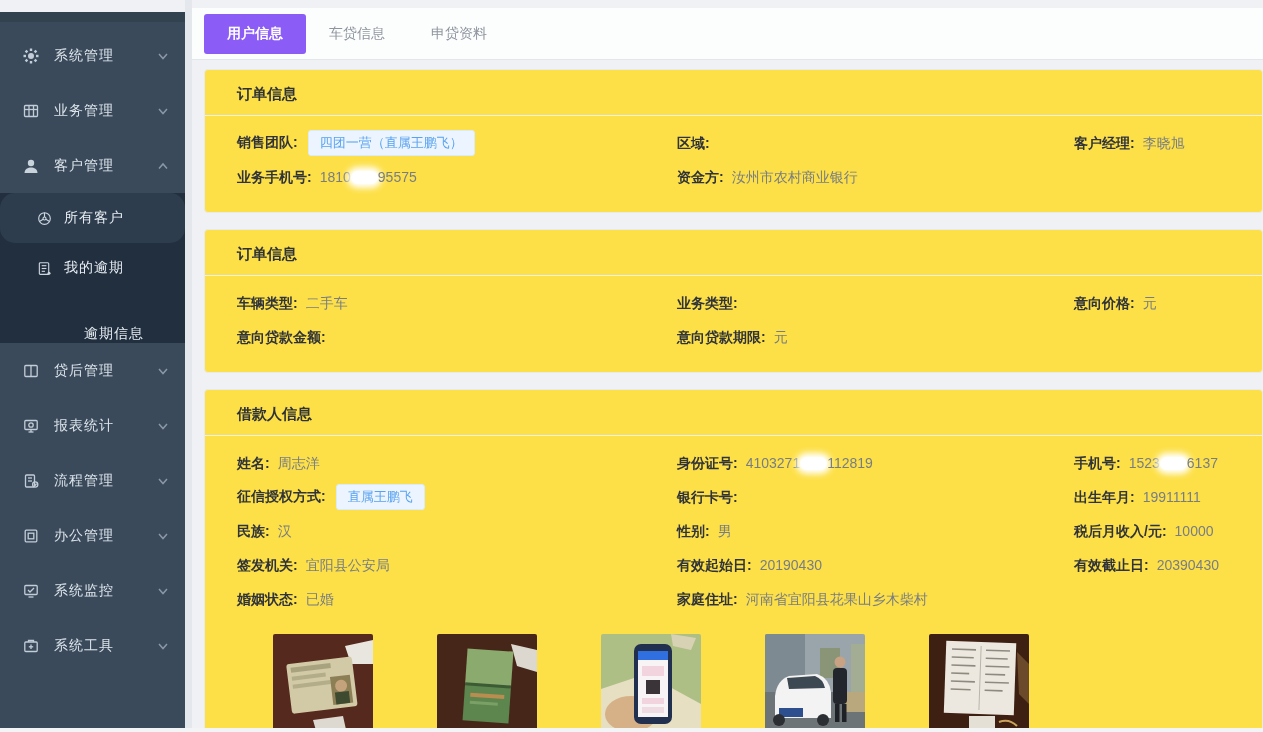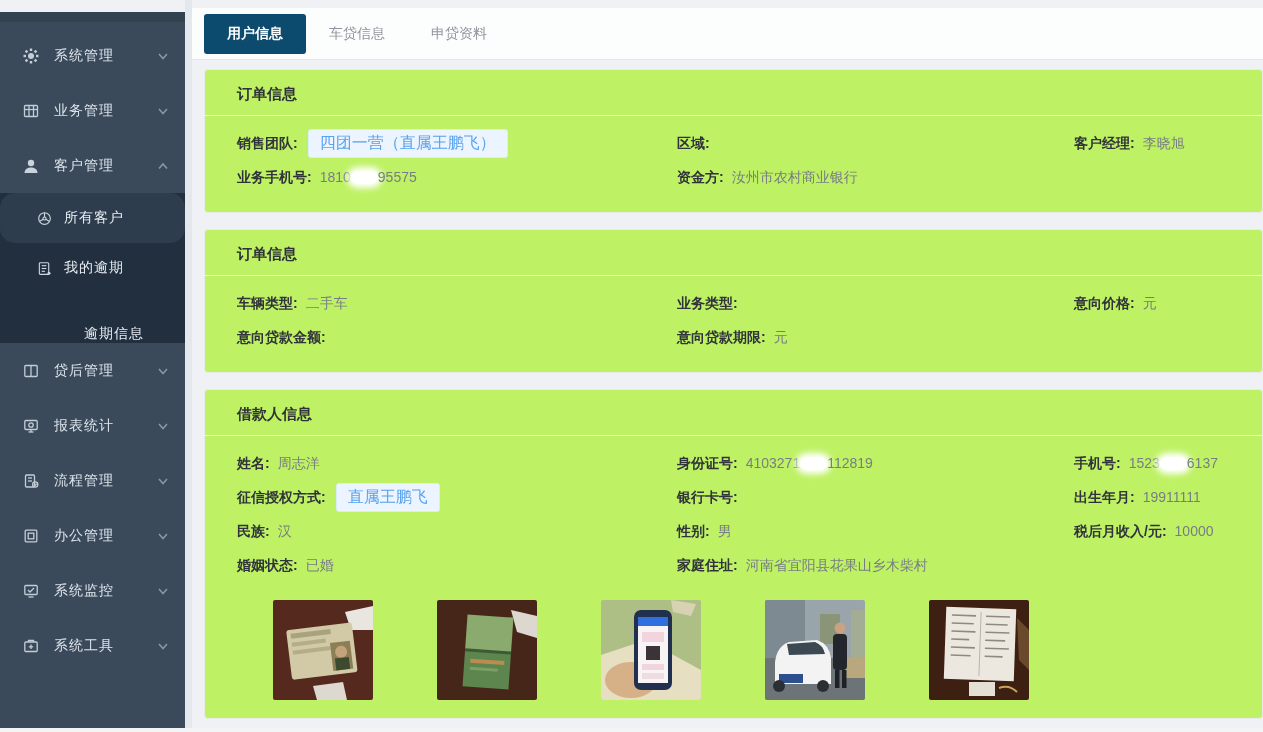--- a/index.html
+++ b/index.html
@@ -25,34 +25,34 @@
   .smi .lbl { margin-left:12px; letter-spacing:1px; }
   .smi.noicon { padding-left:72px;align-items:flex-end; }
   .sidebar-edge { position:absolute; left:185px; top:0; width:7px; height:100%;
     background:#e4e7eb; z-index:2; }
 
   
   .content { position:absolute; left:192px; top:0; width:1071px; height:732px; }
   .tabbar { margin-top:8px; background:#fcfdfd; border-bottom:1px solid #e4e7ea;
     padding:6px 0 5px 12px; display:flex; align-items:center; }
   .tab { padding:11px 23px; font-size:14px; color:#8f959e; cursor:pointer; border-radius:3px; }
-  .tab.active { background:#0c4a6e; color:#fff; font-weight:bold; }
-
-  .card { margin:9px 0 0 12px; background:#bef264; border:1px solid #e8eaec;
+  .tab.active { background:#8b5cf6; color:#fff; font-weight:bold; }
+
+  .card { margin:9px 0 0 12px; background:#fde047; border:1px solid #e8eaec;
     border-radius:4px; }
   .card + .card { margin-top:16px; }
   .card-title { padding:15px 32px 11px; font-size:15px; font-weight:bold;
     color:#2f3236; border-bottom:1px solid #eef0f2; }
   .card-body { padding:10px 32px 18px; }
   .frow { display:grid; grid-template-columns:440px 397px 1fr; align-items:center;
     min-height:34px; }
   .fl { font-weight:bold; font-size:14px; color:#303339; white-space:nowrap; }
   .fv { font-size:14px; color:#787d84; margin-left:8px; }
   .tag { display:inline-block; margin-left:10px; background:#ecf5ff;
-    border:1px solid #d9ecff; color:#58a2ef; font-size:16px; padding:3px 11px;
+    border:1px solid #d9ecff; color:#58a2ef; font-size:13px; padding:3px 11px;
     border-radius:3px; }
   .redact { display:inline-block; width:27px; height:13px; background:#fff;
     border-radius:8px; vertical-align:-2px; box-shadow:0 0 6px 4px #fff; }
 
   .photos { display:flex; gap:64px; padding:18px 0 0 36px; }
   .photo { width:100px; cursor:pointer; }
   .photo svg { display:block; width:100px; height:100px; border-radius:2px; }
 
   .bottom-strip { position:absolute; left:0; bottom:0; width:100%; height:4px;
     background:#f3f4f5; z-index:5; }
@@ -343,20 +343,31 @@
         </div>
         <div class="frow">
           <div>
             <span class="fl">民族:</span><span class="fv">汉</span>
           </div>
           <div>
             <span class="fl">性别:</span><span class="fv">男</span>
           </div>
           <div>
             <span class="fl">税后月收入/元:</span><span class="fv">10000</span>
+          </div>
+        </div>
+        <div class="frow">
+          <div>
+            <span class="fl">签发机关:</span><span class="fv">宜阳县公安局</span>
+          </div>
+          <div>
+            <span class="fl">有效起始日:</span><span class="fv">20190430</span>
+          </div>
+          <div>
+            <span class="fl">有效截止日:</span><span class="fv">20390430</span>
           </div>
         </div>
         <div class="frow">
           <div>
             <span class="fl">婚姻状态:</span><span class="fv">已婚</span>
           </div>
           <div>
             <span class="fl">家庭住址:</span><span class="fv">河南省宜阳县花果山乡木柴村</span>
           </div>
           <div></div>

